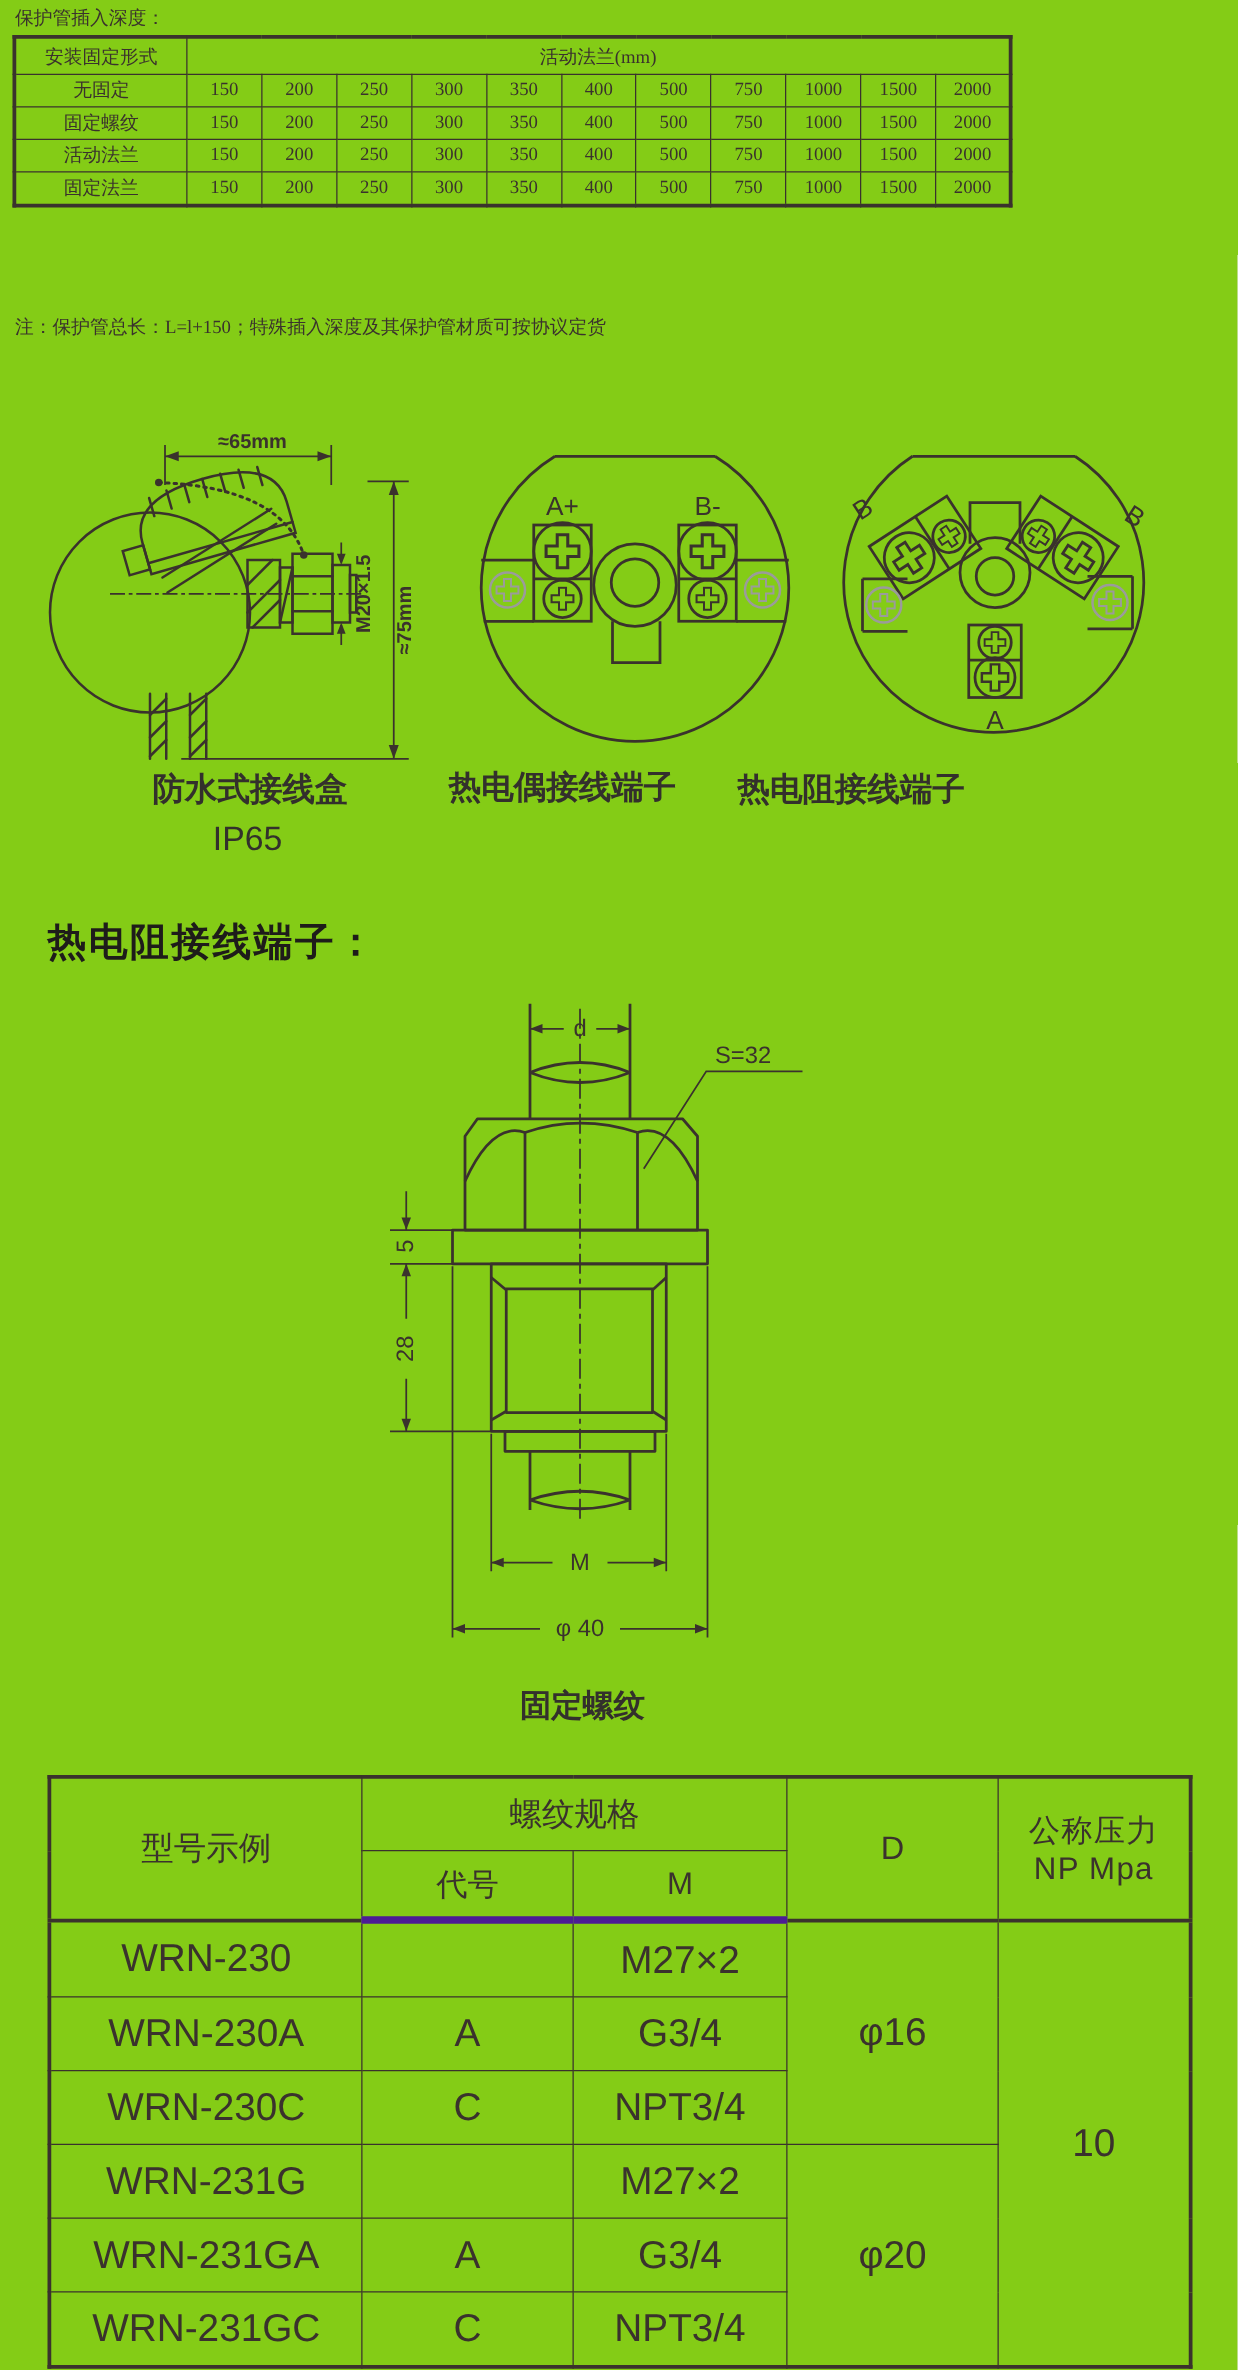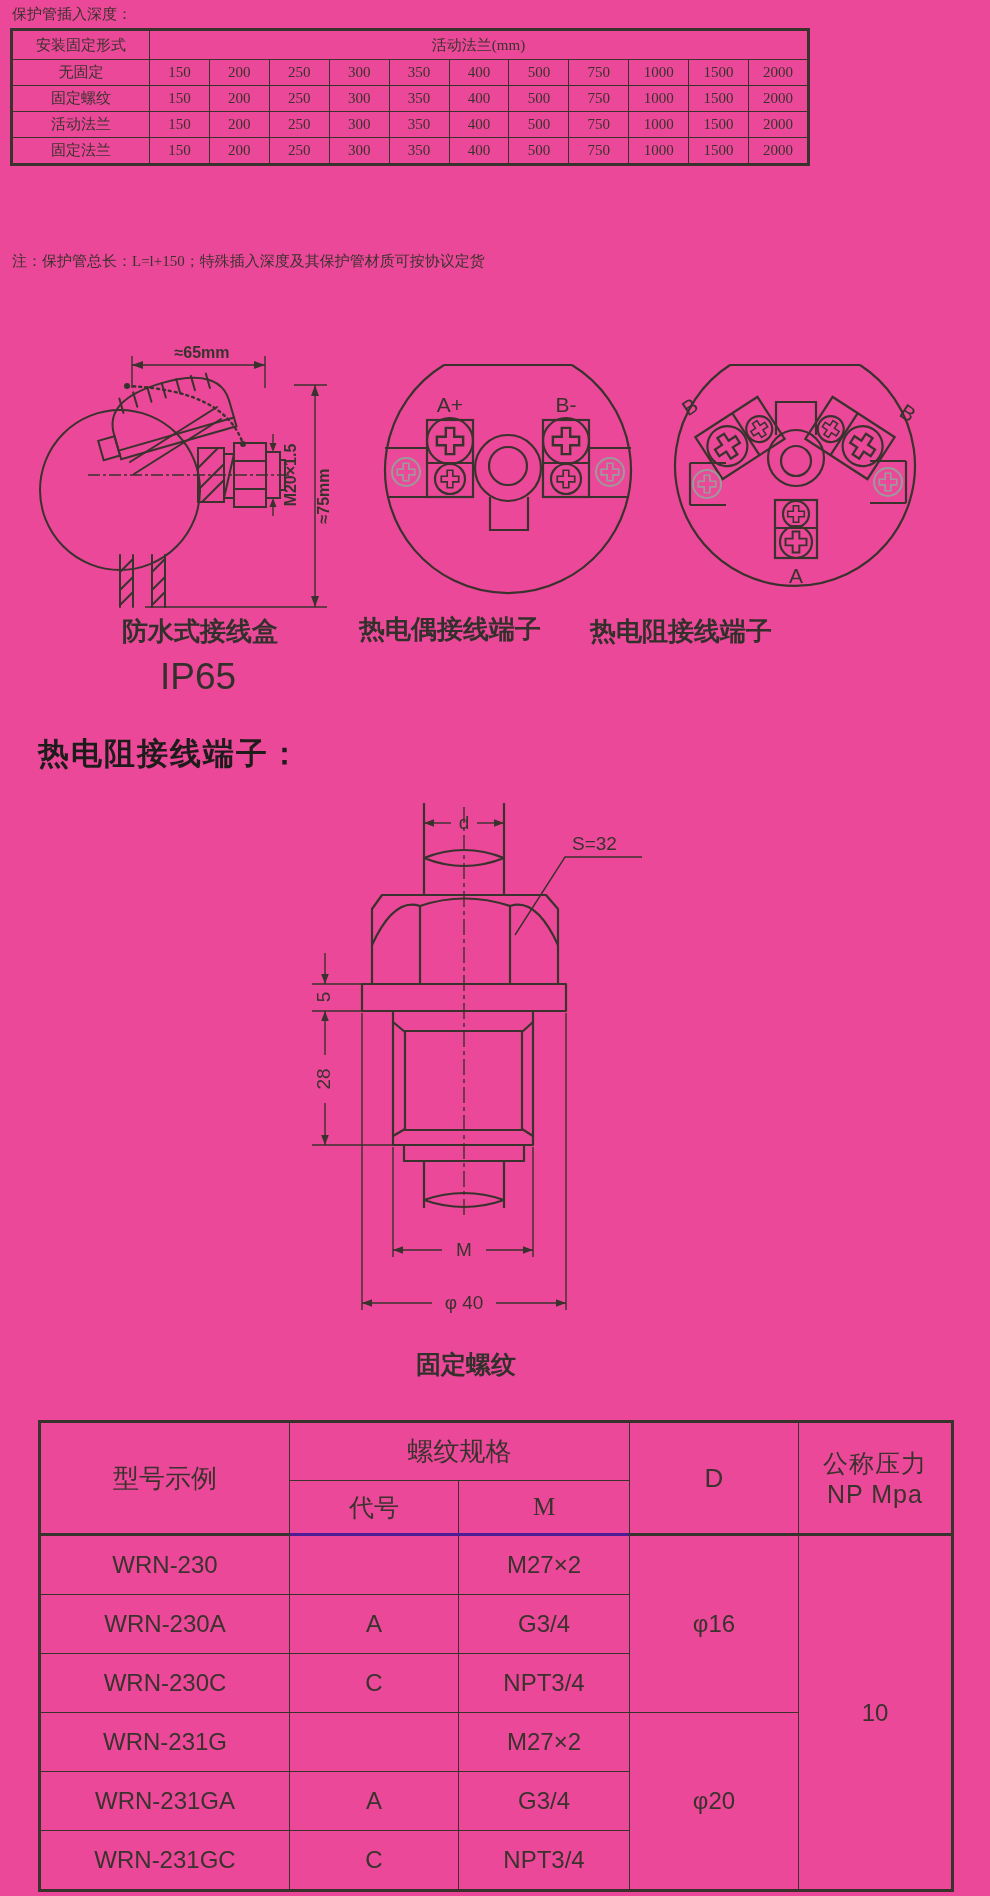--- a/index.html
+++ b/index.html
@@ -1,46 +1,46 @@
 <!DOCTYPE html>
 <html><head>
 <meta charset="utf-8">
 <style>
   html,body{margin:0;padding:0;background:#e9e7e5;}
-  .page{position:relative;width:990px;height:1896px;background:#ec4899;overflow:hidden;
+  .page{position:relative;width:990px;height:1896px;background:#84cc16;overflow:hidden;
         color:#3a322d;font-family:"Liberation Sans","DejaVu Sans",sans-serif;}
   .serif{font-family:"Liberation Serif","DejaVu Serif",serif;}
   .abs{position:absolute;}
   
   #t1{position:absolute;left:10px;top:28px;width:800px;border-collapse:collapse;
       table-layout:fixed;border:3px solid #3a322d;}
   #t1 td{border:1.2px solid #3a322d;text-align:center;vertical-align:middle;
          font-size:15px;padding:0;height:25px;color:#3a322d;
          font-family:"Liberation Serif","DejaVu Serif",serif;}
   #t1 tr.hrow td{height:28px;}
   .title1{left:12px;top:5px;font-size:15px;color:#3a322d;}
   .note1{left:12px;top:252px;font-size:15px;color:#3a322d;}
   
   svg.draw{position:absolute;overflow:visible;}
   .dimtxt{font:700 16px "Liberation Sans","DejaVu Sans",sans-serif;fill:#3a322d;stroke:none;}
   .dimtxt2{font:400 19px "Liberation Sans","DejaVu Sans",sans-serif;fill:#3a322d;stroke:none;}
   .termtxt{font:400 21px "Liberation Sans","DejaVu Sans",sans-serif;fill:#3a322d;stroke:none;}
   .cap{position:absolute;transform:translateX(-50%);white-space:nowrap;
        font-size:26px;font-weight:700;color:#33302c;}
-  .ip{position:absolute;transform:translateX(-50%);font-size:37px;font-weight:400;color:#33302c;}
+  .ip{position:absolute;transform:translateX(-50%);font-size:27px;font-weight:400;color:#33302c;}
   .sect{position:absolute;left:38px;top:733px;font-size:31px;font-weight:700;
         letter-spacing:2px;color:#1e1c1a;}
   .cap4{position:absolute;transform:translateX(-50%);font-size:25px;font-weight:700;color:#33302c;}
   
   #t2{position:absolute;left:38px;top:1420px;width:913px;border-collapse:collapse;
       table-layout:fixed;border:3px solid #3a322d;padding-left:44px;}
   #t2 td{border:1.6px solid #3a322d;text-align:center;vertical-align:middle;
-         font-size:24px;padding:0;color:#3a322d;}
+         font-size:31px;padding:0;color:#3a322d;}
   #t2 tr.h1 td{height:57px;font-size:26px;}
-  #t2 tr.h2 td{height:52px;font-size:25px;border-bottom:3px solid #4c1d95;font-family:Liberation Serif, serif;}
+  #t2 tr.h2 td{height:52px;font-size:25px;border-bottom:6px solid #4c1d95;}
   #t2 tr.dr td{height:58px;}
   #t2 td.hdrspan{border-bottom:3px solid #3a322d;}
   .p2{font-size:25px;letter-spacing:1px;}
 </style>
 </head>
 <body>
 
 <div class="page">
 
   <svg width="0" height="0" style="position:absolute" aria-hidden="true">

